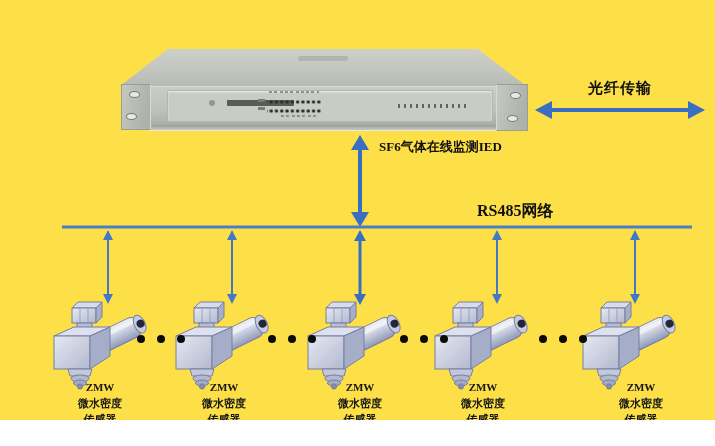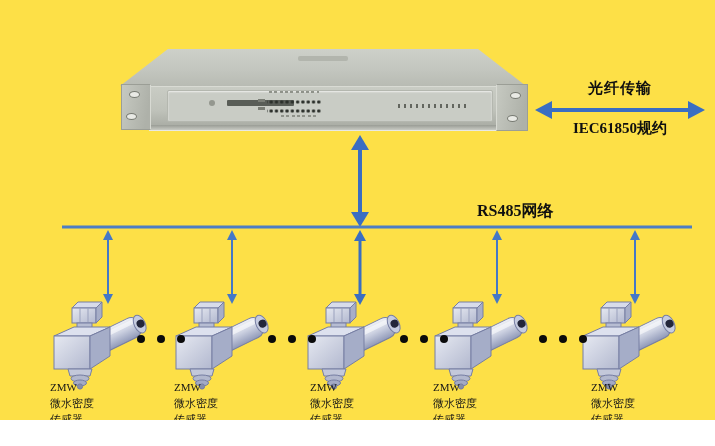--- a/index.html
+++ b/index.html
@@ -39,21 +39,21 @@
   .led-rowlbl{width:7px;height:3px;background:#7a7d75;}
   .panel-right-text{left:398px;top:104px;width:68px;height:4px;
         background:repeating-linear-gradient(90deg,#63665f 0 2.5px,rgba(0,0,0,0) 2.5px 6px);}
 
   
   .lbl{color:#101010;font-weight:bold;white-space:nowrap;}
   .lbl-fiber{left:530px;top:79px;width:180px;text-align:center;font-size:15px;letter-spacing:1px;}
   .lbl-iec{left:530px;top:119px;width:180px;text-align:center;font-size:15px;}
   .lbl-ied{left:379px;top:138px;font-size:13px;}
   .lbl-rs485{left:477px;top:201px;font-size:16px;}
-  .slabel{top:379px;width:100px;font-weight:normal;
+  .slabel{top:379px;width:100px;text-align:center;font-weight:bold;
           font-size:11px;line-height:16px;color:#161616;}
 
   
   .overlay{left:0;top:0;width:715px;height:446px;}
   .sensor-svg{width:112px;height:92px;top:298px;}
   .dots{top:334px;width:48px;height:10px;display:flex;justify-content:space-between;align-items:center;}
   .dots i{width:8px;height:8px;border-radius:50%;background:#0b0b0b;display:block;}
 </style>
 </head>
 <body>
@@ -160,21 +160,21 @@
         <polygon points="40,38 60,29 60,58 40,71" fill="#a5adc8" stroke="#767ea3"></polygon>
         <polygon points="18,71 42,71 40,78 20,78" fill="#c3c8da" stroke="#767ea3"></polygon>
         <ellipse cx="30" cy="80.5" rx="9" ry="3.5" fill="#b2b8ce" stroke="#767ea3"></ellipse>
         <ellipse cx="30" cy="85" rx="6.5" ry="3" fill="#a3aac4" stroke="#767ea3"></ellipse>
         <circle cx="30" cy="88.5" r="2.6" fill="#868ea9" stroke="#767ea3"></circle>
       </symbol>
     </defs>
   </svg>
 
   <div class="abs lbl lbl-fiber">光纤传输</div>
-  <div class="abs lbl lbl-iec">IEC61850规约</div>
+  <div class="abs lbl lbl-ied">SF6气体在线监测IED</div>
   <div class="abs lbl lbl-rs485">RS485网络</div>
 
   <svg class="abs sensor-svg" style="left:50px;" viewBox="0 0 112 92">
       <use href="#sensorGlyph"></use>
     </svg>
   <svg class="abs sensor-svg" style="left:172px;" viewBox="0 0 112 92">
       <use href="#sensorGlyph"></use>
     </svg>
   <svg class="abs sensor-svg" style="left:304px;" viewBox="0 0 112 92">
       <use href="#sensorGlyph"></use>

